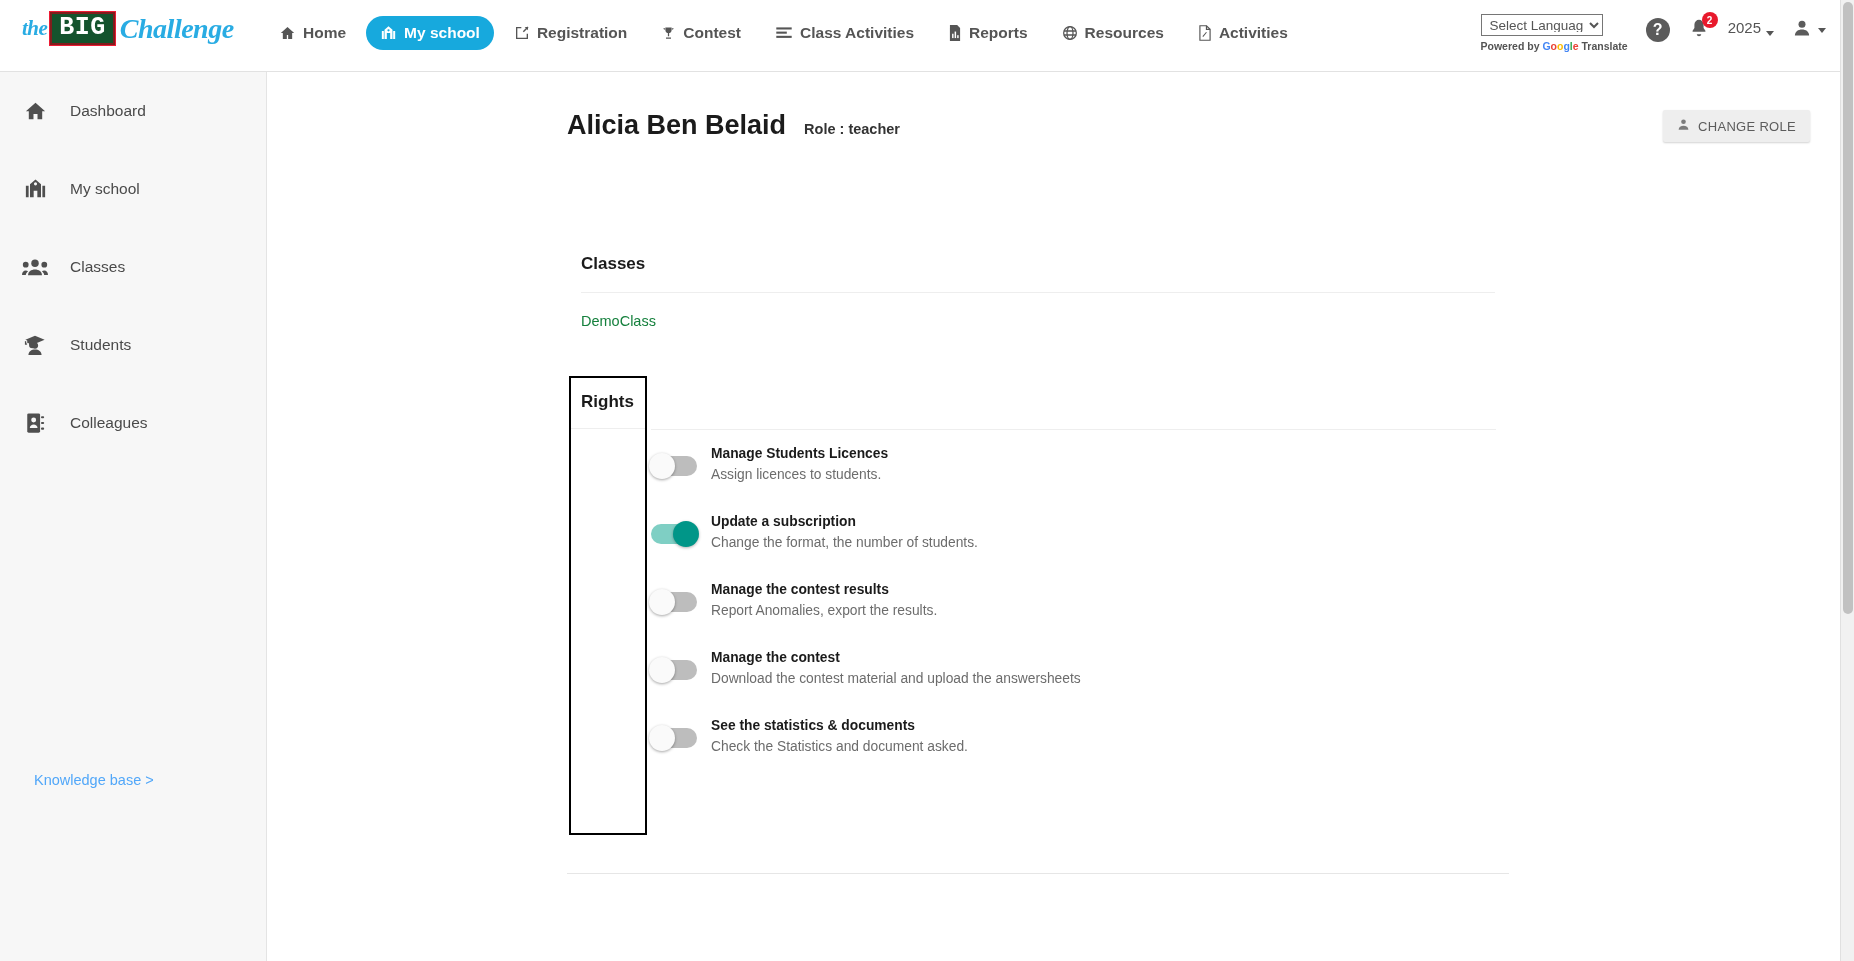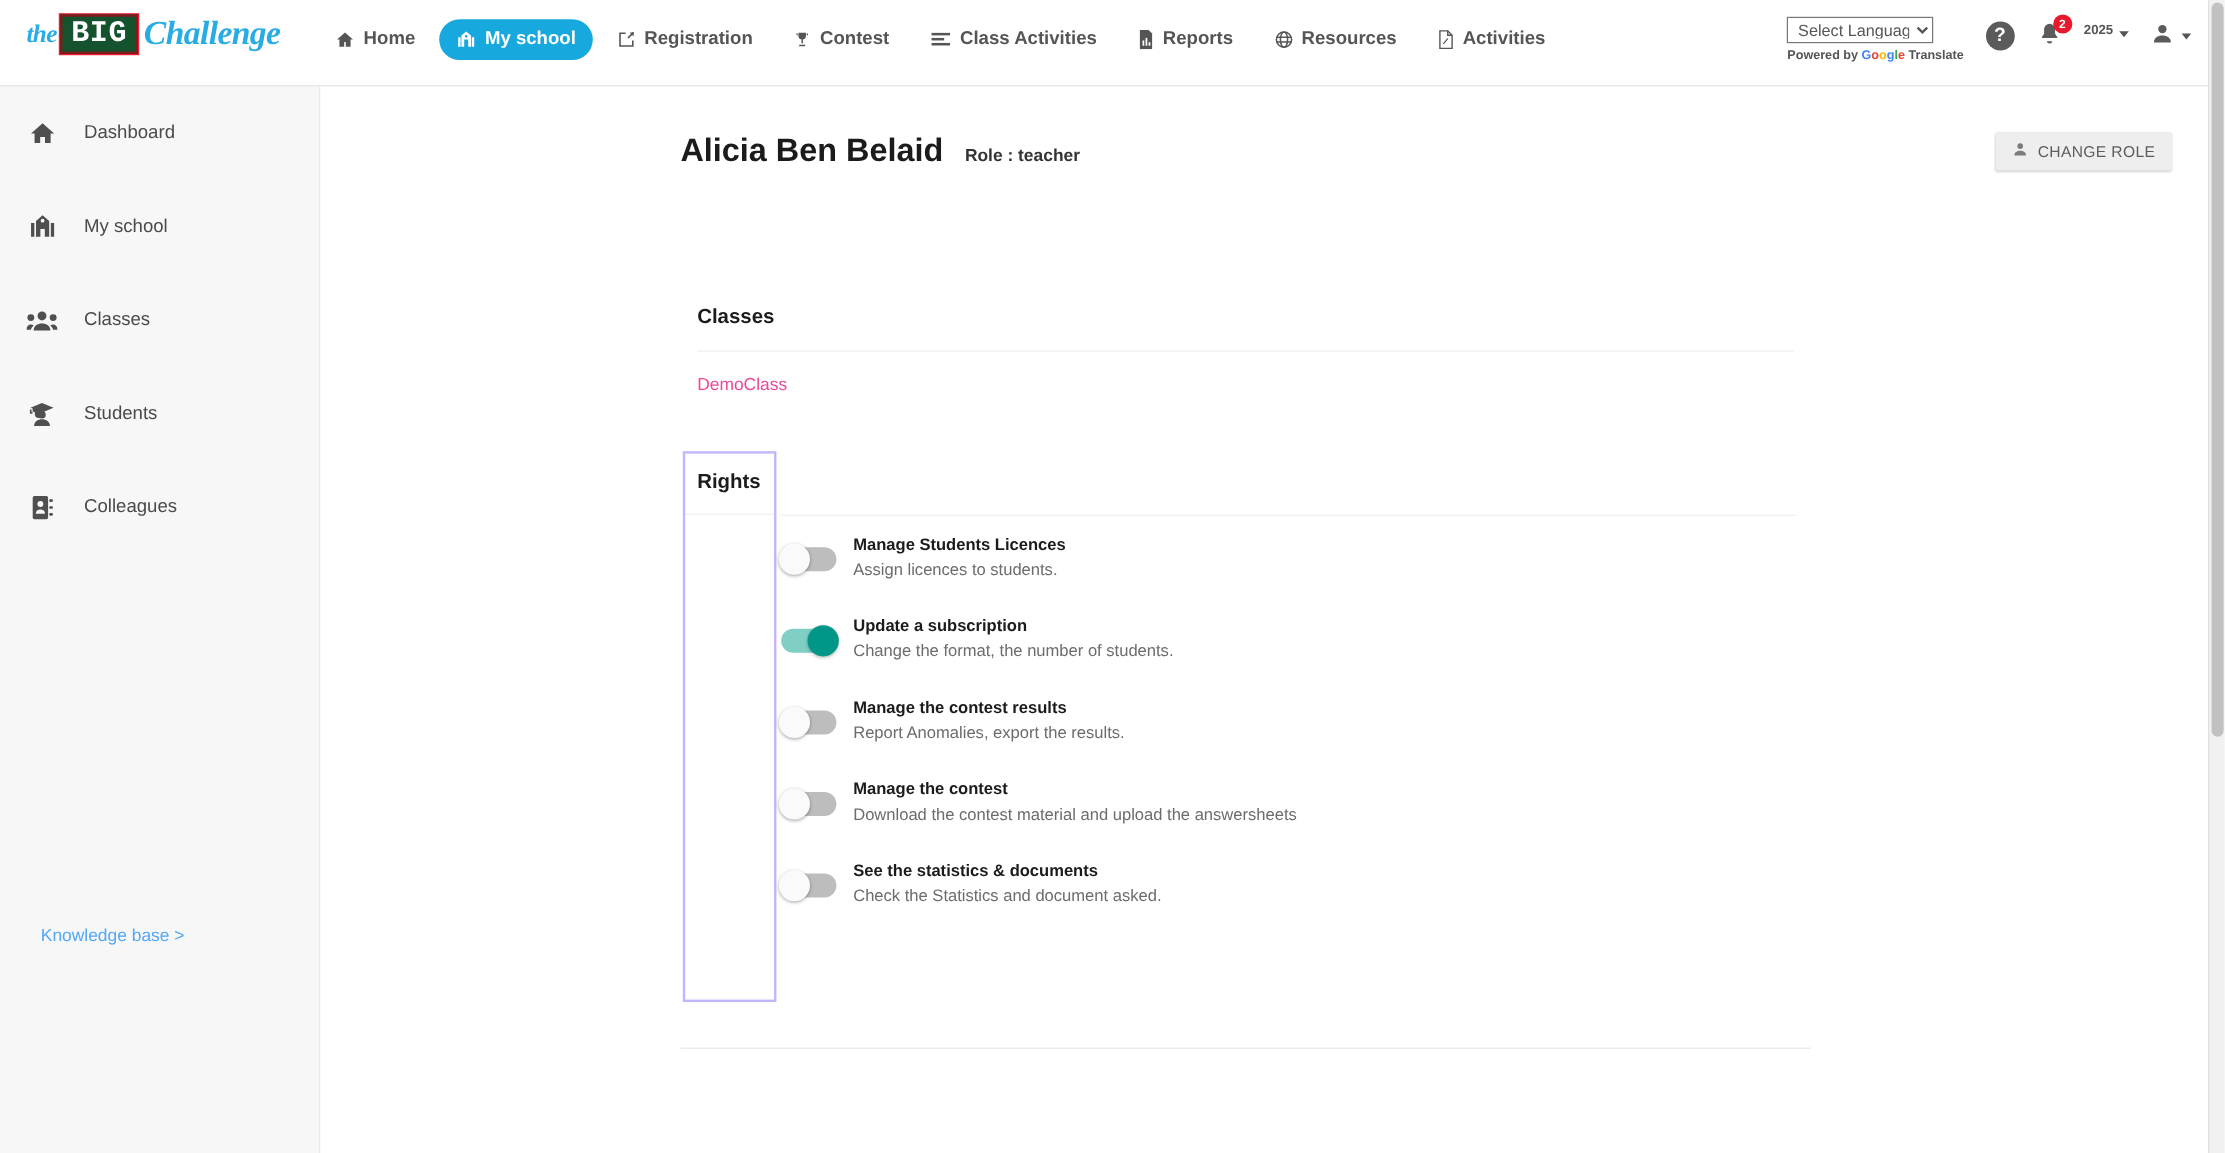--- a/index.html
+++ b/index.html
@@ -87,21 +87,21 @@
     cursor:pointer; margin-top:4px;
   }
   #bell-wrap { position:relative; margin-top:4px; cursor:pointer; }
   #bell-badge {
     position:absolute; top:-6px; right:-8px;
     background:#e8192c; color:#fff; font-size:10px; font-weight:bold;
     min-width:16px; height:16px; border-radius:8px;
     display:flex; align-items:center; justify-content:center; padding:0 3px;
   }
   .year-sel {
-    margin-top:5px; font-size:11px; color:#555; font-weight:bold;
+    margin-top:5px; font-size:15px; color:#555; font-weight:normal;
     display:flex; align-items:flex-end; gap:5px; cursor:pointer;
   }
   .caret { width:0;height:0; border-left:4px solid transparent;
            border-right:4px solid transparent; border-top:5px solid #555; }
   .user-sel { margin-top:4px; display:flex; align-items:center; gap:6px; cursor:pointer; }
 
   
   #sidebar {
     position:absolute; top:72px; left:0; width:267px; height:889px;
     background:#f7f7f7; border-right:1px solid #e4e4e4;
@@ -146,25 +146,25 @@
     background:#fff;
     border-bottom:1px solid #e6e6e6;
     padding-bottom:38px;
   }
 
   .sec-title { font-size:17px; font-weight:bold; color:#1b1b1b; }
   .sec-hr { border:0; border-top:1px solid #eeeeee; margin:0; }
 
   #classes-sec { padding:72px 14px 0 14px; }
   #classes-sec .sec-title { margin-bottom:18px; }
-  #demoClass { color:#ec4899; font-size:14.5px; margin-top:20px; display:inline-block; cursor:pointer; }
+  #demoClass { color:#15803d; font-size:14.5px; margin-top:20px; display:inline-block; cursor:pointer; }
 
   #rights-box {
     margin:46px 0 0 2px;
-    border:2px solid #c4b5fd;
+    border:2px solid #000000;
     width:78px;
   }
   #rights-sec { position:relative; }
   #rights-inner { position:absolute; left:84px; top:0; width:845px; }
   #rights-title { padding:14px 0 16px 10px; }
 
   .right-row { display:flex; align-items:flex-start; gap:14px; padding:15px 0 16px 0; }
   .right-row .txt { padding-top:1px; }
   .r-title { font-size:13.8px; font-weight:bold; color:#1b1b1b; margin-bottom:6px; }
   .r-desc  { font-size:13.8px; color:#6c6c6c; }

